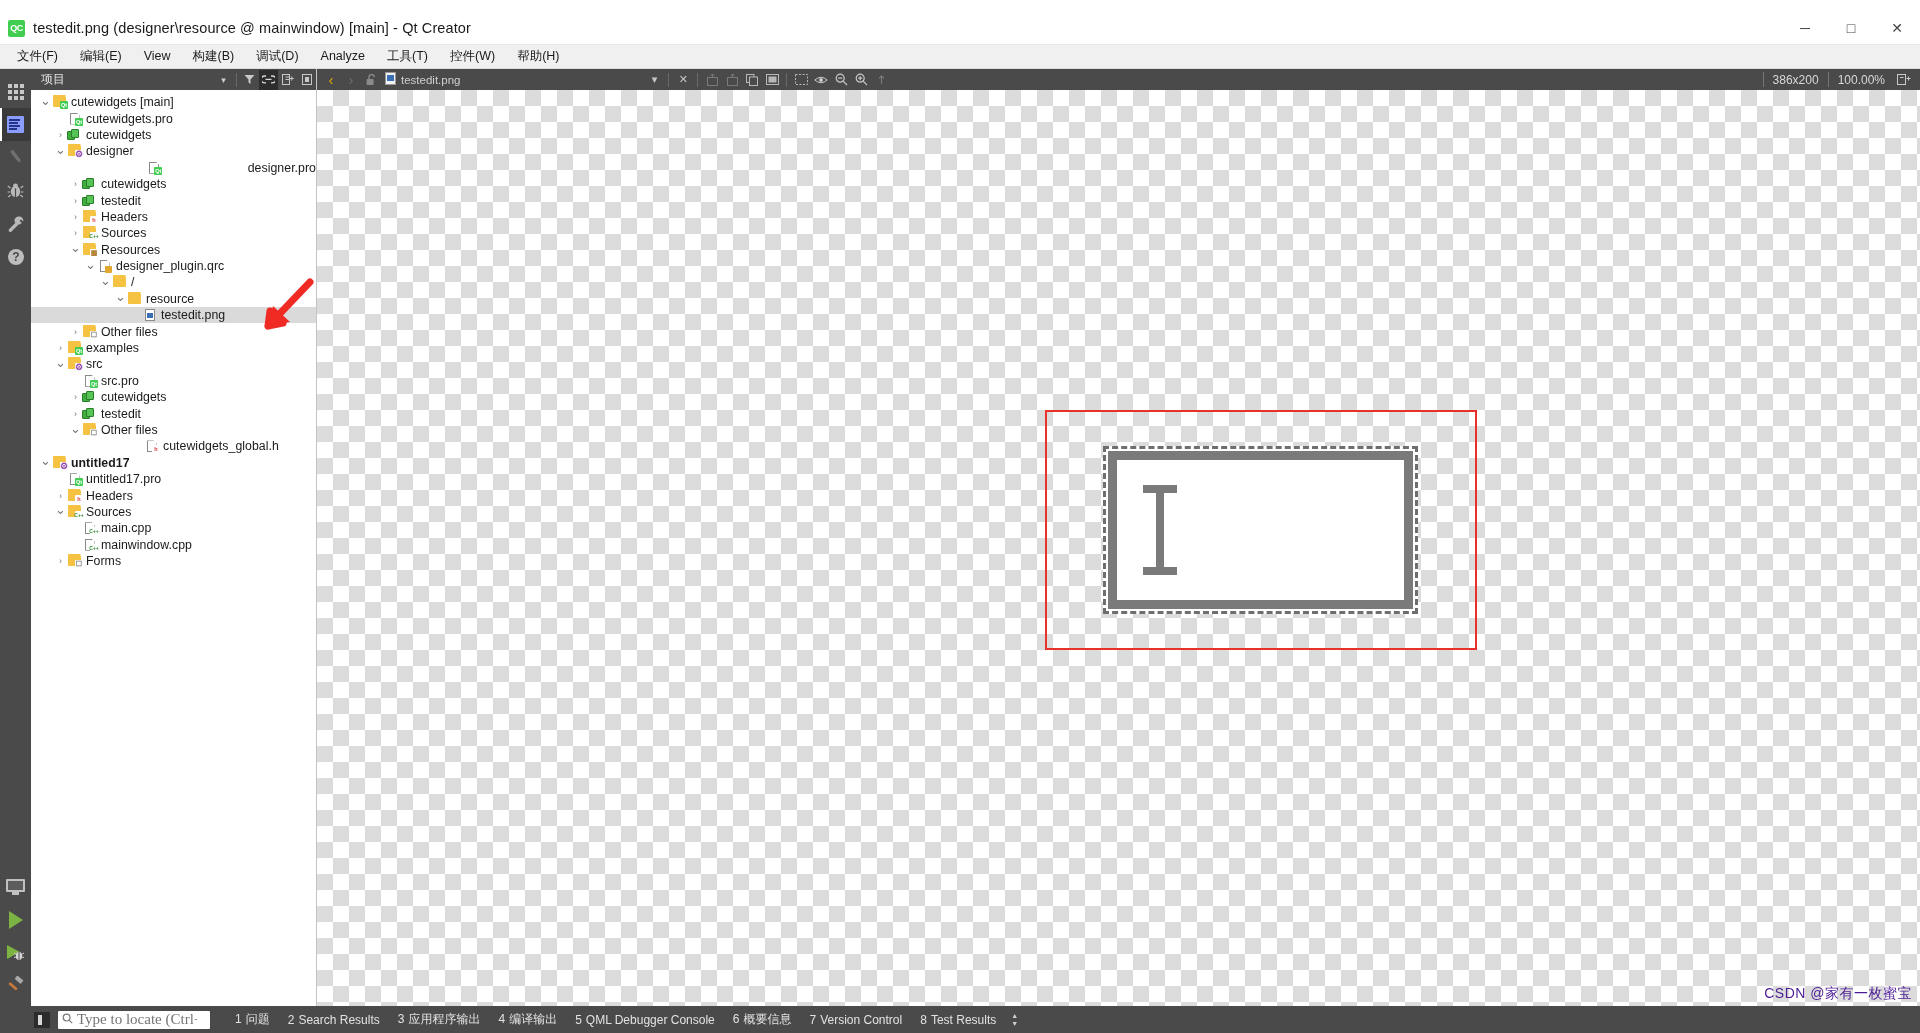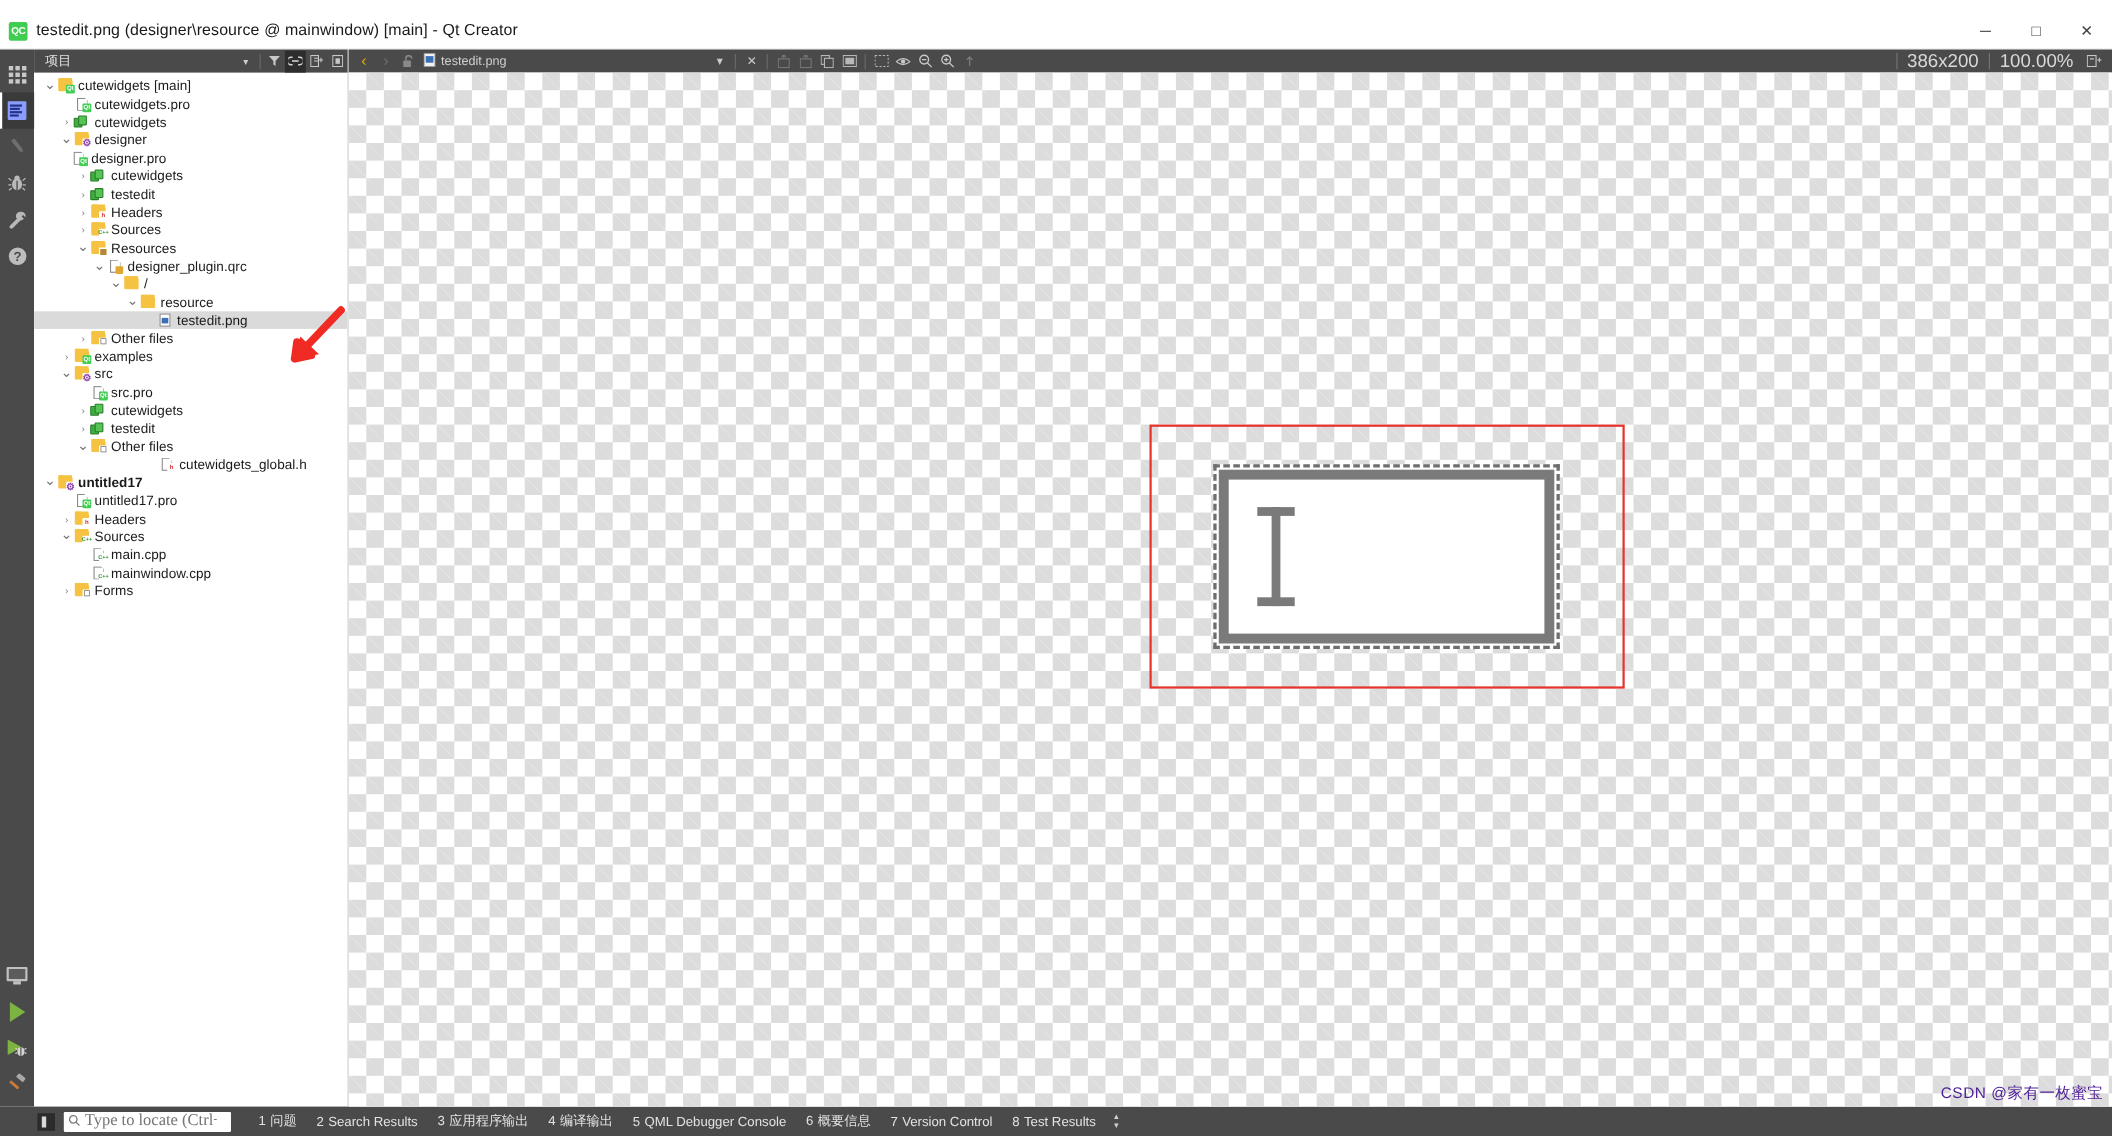--- a/index.html
+++ b/index.html
@@ -164,21 +164,21 @@
   
   .viewer { flex: 1; display: flex; flex-direction: column; min-width: 0; }
   .viewer-toolbar {
     height: 21px; background: #4a4a4a; display: flex; align-items: center;
     flex: 0 0 21px; color: #cfcfcf; font-size: 11.5px; padding-left: 4px;
   }
   .vt-btn { width: 20px; height: 20px; display: flex; align-items: center; justify-content: center; color: #c8c8c8; font-size: 11px; }
   .vt-btn.dim { color: #6f6f6f; }
   .vt-sep { width: 1px; height: 14px; background: #6a6a6a; margin: 0 4px; }
   .vt-filetab { display: flex; align-items: center; gap: 5px; padding: 0 4px; }
-  .vt-right { margin-left: auto; display: flex; align-items: center; color: #d8d8d8; font-size: 17px; }
+  .vt-right { margin-left: auto; display: flex; align-items: center; color: #d8d8d8; font-size: 12px; }
   .vt-right .val { padding: 0 9px; }
   .vt-divider { width: 1px; height: 15px; background: #767676; }
 
   .canvas {
     flex: 1; position: relative; overflow: hidden;
     background-color: #ffffff;
     background-image:
       linear-gradient(45deg, #dcdcdc 25%, transparent 25%, transparent 75%, #dcdcdc 75%),
       linear-gradient(45deg, #dcdcdc 25%, transparent 25%, transparent 75%, #dcdcdc 75%);
     background-size: 32px 32px;
@@ -235,20 +235,31 @@
 
   <div class="titlebar">
     <div class="tb-icon">QC</div>
     <div class="tb-title">testedit.png (designer\resource @ mainwindow) [main] - Qt Creator</div>
     <div class="tb-spacer"></div>
     <div class="tb-btn">─</div>
     <div class="tb-btn">□</div>
     <div class="tb-btn close">✕</div>
   </div>
 
+  <div class="menubar">
+    <div class="menu-item">文件(F)</div>
+    <div class="menu-item">编辑(E)</div>
+    <div class="menu-item">View</div>
+    <div class="menu-item">构建(B)</div>
+    <div class="menu-item">调试(D)</div>
+    <div class="menu-item">Analyze</div>
+    <div class="menu-item">工具(T)</div>
+    <div class="menu-item">控件(W)</div>
+    <div class="menu-item">帮助(H)</div>
+  </div>
 
   <div class="bodyrow">
 
     <div class="modebar">
       <div class="modebar-top">
         <div class="mode-btn">
           <div class="icon-grid">
             <i></i>
               <i></i>
               <i></i>
@@ -369,21 +380,21 @@
                 <span></span>
               </span>
             </span>
             <span class="tlabel">cutewidgets</span>
           </div>
           <div class="trow" style="padding-left: 23px;">
             <span class="arrow" style="font-size: 13px; margin-top: -4px;">⌄</span>
             <span class="tico"><span class="folder-y"><span class="f-base"></span></span><span class="badge gear">⚙</span></span>
             <span class="tlabel">designer</span>
           </div>
-          <div class="trow" style="padding-left: 20px;">
+          <div class="trow" style="padding-left: 20px; justify-content: space-between;">
             <span class="arrow"></span>
             <span class="tico">
               <span class="pg-doc"></span>
               <span class="badge qt">Qt</span>
             </span>
             <span class="tlabel">designer.pro</span>
           </div>
           <div class="trow" style="padding-left: 38px;">
             <span class="arrow">›</span>
             <span class="tico">

